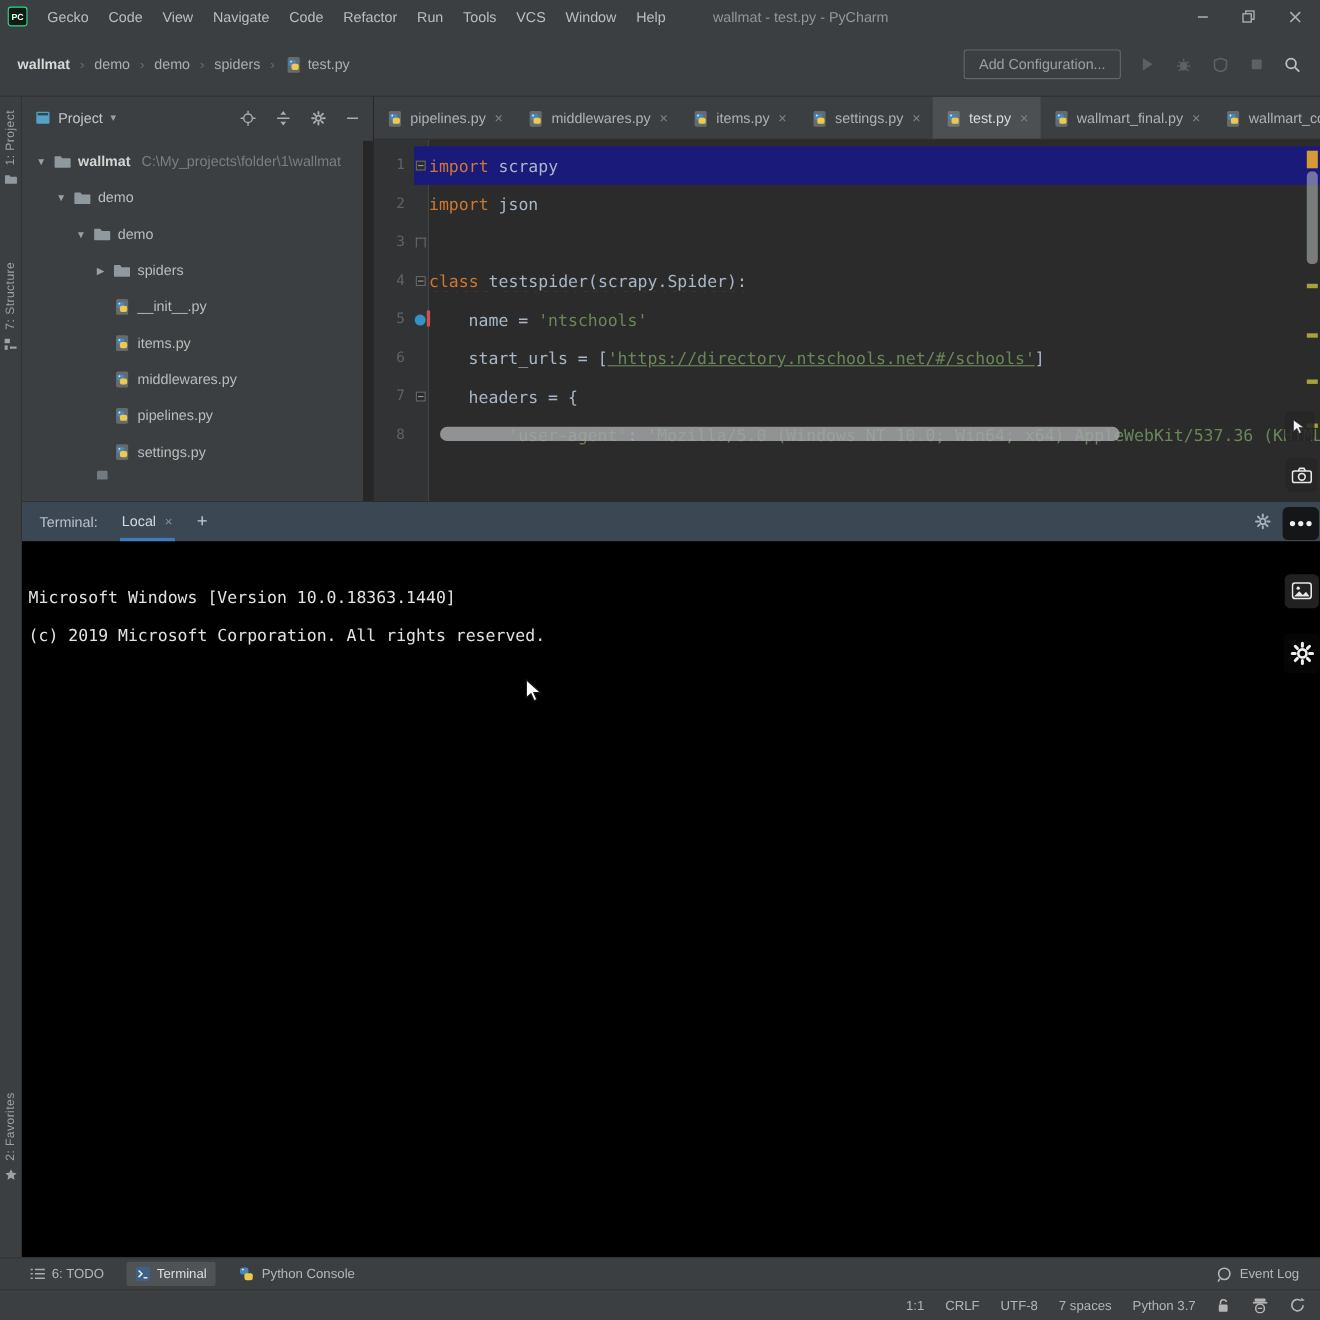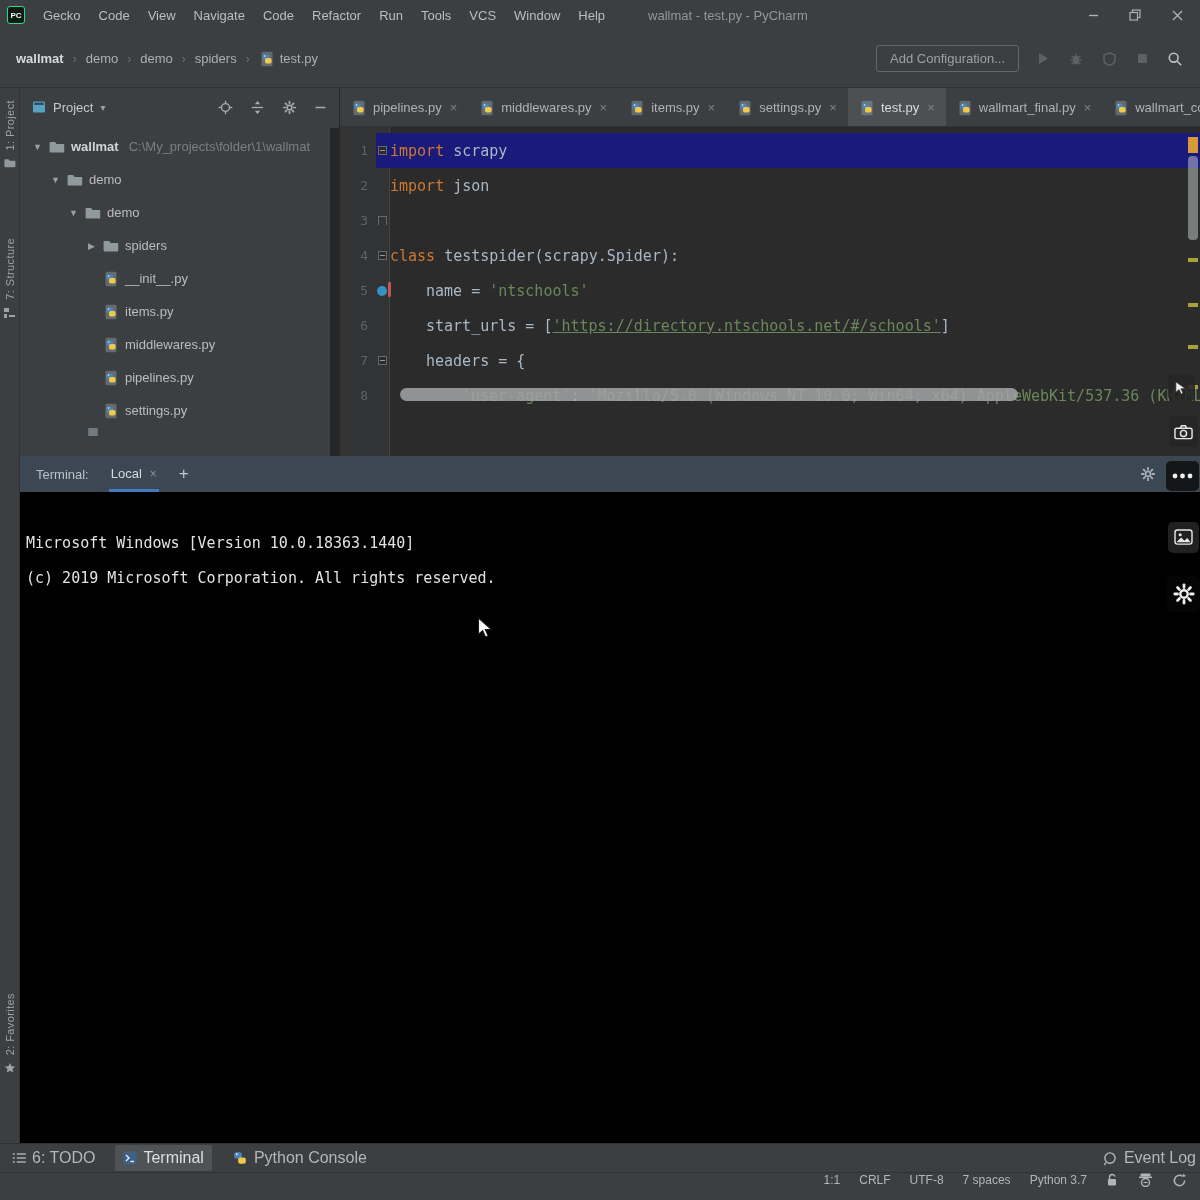--- a/index.html
+++ b/index.html
@@ -82,25 +82,25 @@
 .term-header{position:absolute;left:0;top:0;width:1180px;height:36px;background:#3c4754;display:flex;align-items:center;gap:20px;padding:0 16px;font-size:13px;color:#b9c1c9;}
 .term-tab{height:36px;display:flex;align-items:center;gap:8px;border-bottom:3px solid #3f7cbf;padding:2px 2px 0 2px;color:#d4dae0;}
 .term-close{color:#8795a3;font-size:12px;}
 .term-plus{font-size:17px;color:#c2c9d0;}
 .term-gear{margin-left:auto;margin-right:28px;color:#a9b2ba;}
 .term-body{position:absolute;left:0;top:36px;width:1180px;height:651px;font:15px "DejaVu Sans Mono",monospace;color:#e2e2e2;padding:8px 0 0 6px;margin-top:25px;}
 .tline{height:35px;display:flex;align-items:center;white-space:pre;}
 .cursor{display:inline-block;width:9px;height:19px;background:#eaeaea;margin-left:1px;}
 
 
-.bottombar{position:absolute;left:0;top:1143px;width:1200px;height:29px;background:#3c3f41;border-top:1px solid #323232;display:flex;align-items:center;font-size:16px;color:#b6b6b6;padding:0 4px;gap:12px;}
+.bottombar{position:absolute;left:0;top:1143px;width:1200px;height:29px;background:#3c3f41;border-top:1px solid #323232;display:flex;align-items:center;font-size:12px;color:#b6b6b6;padding:0 19px;gap:12px;}
 .bb-item{display:flex;align-items:center;gap:6px;padding:4px 8px;border-radius:2px;}
 .bb-item.active{background:#4f5355;color:#dedede;}
 .bb-right{margin-left:auto;display:flex;align-items:center;gap:7px;}
-.statusbar{position:absolute;left:0;top:1172px;width:1200px;height:28px;background:#3c3f41;border-top:1px solid #323232;display:flex;justify-content:flex-end;gap:19px;padding:0 13px;font-size:12px;color:#b4b4b4;}
+.statusbar{position:absolute;left:0;top:1172px;width:1200px;height:28px;background:#3c3f41;border-top:1px solid #323232;display:flex;align-items:center;justify-content:flex-end;gap:19px;padding:0 13px;font-size:12px;color:#b4b4b4;}
 
 
 .ov{position:absolute;display:flex;align-items:center;justify-content:center;background:rgba(38,38,38,.88);border-radius:5px;}
 .mouse{position:absolute;left:477px;top:617px;}
 </style>
 </head>
 <body>
 
 <svg width="0" height="0" style="position:absolute" aria-hidden="true">
 <defs>

